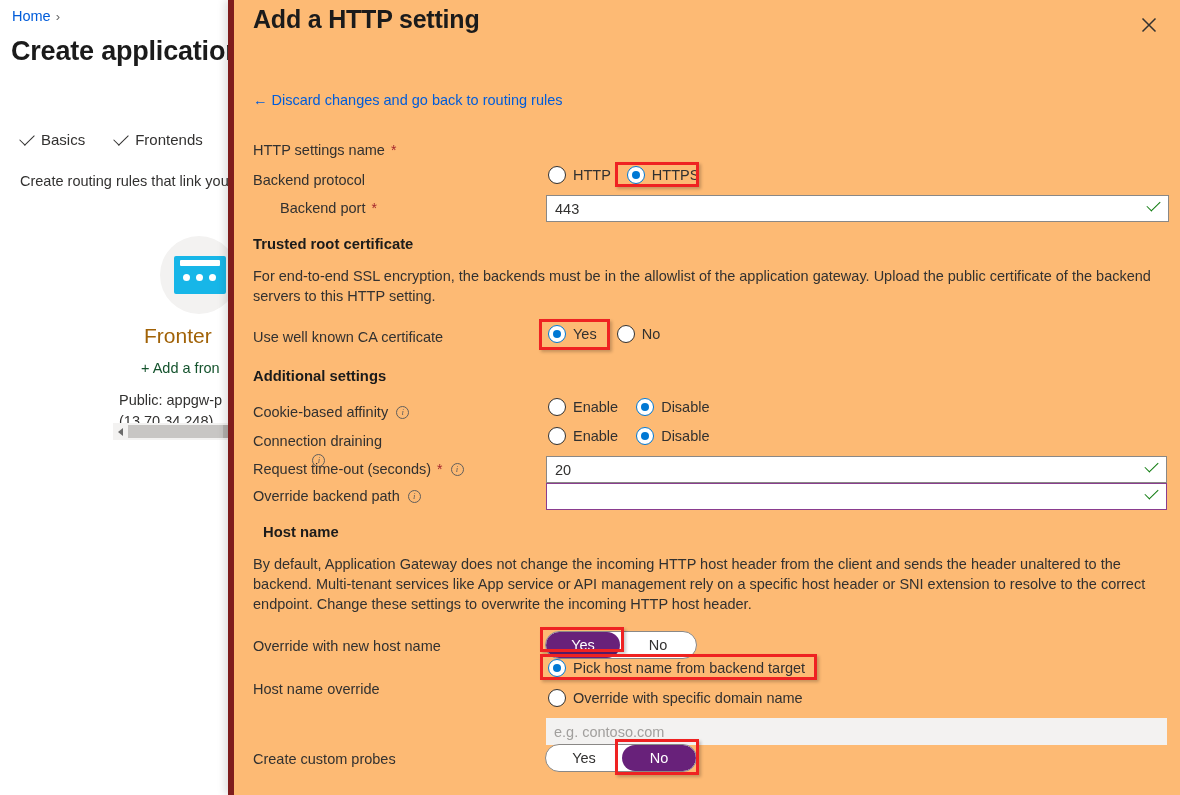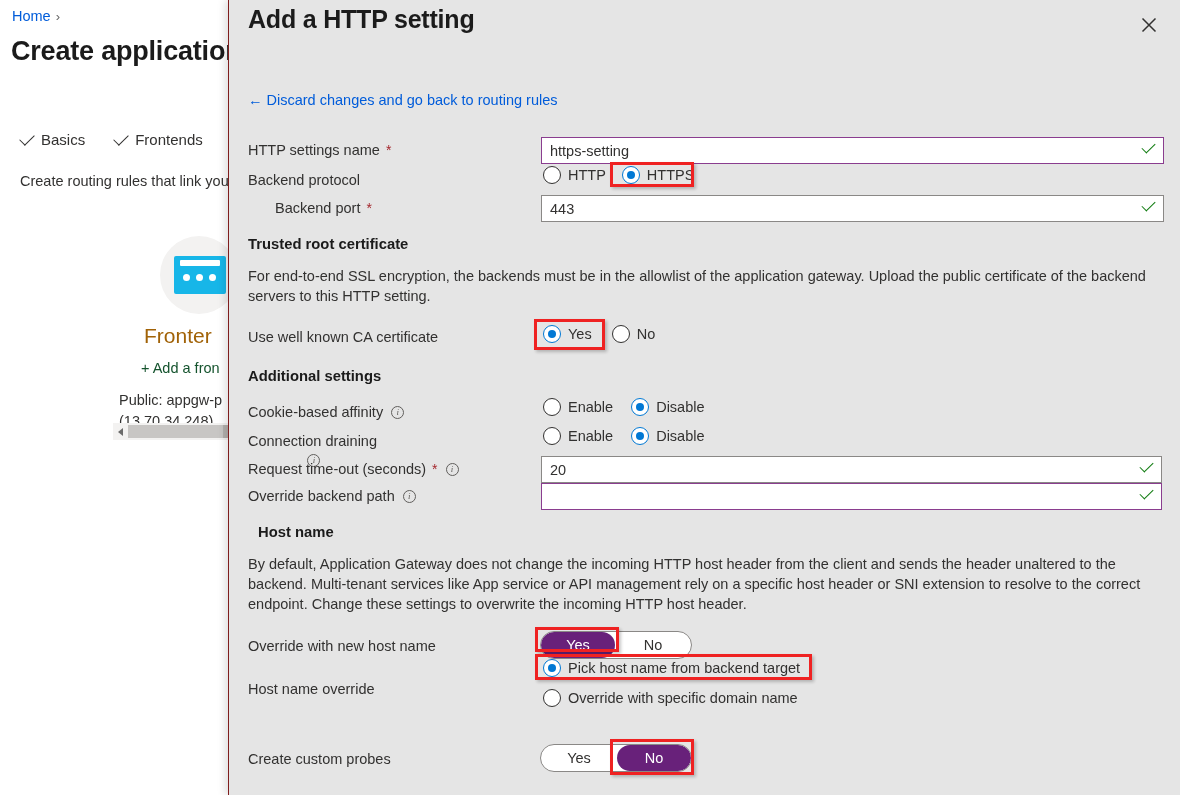--- a/index.html
+++ b/index.html
@@ -75,23 +75,23 @@
   .hscroll .arrow .tri {
     width: 0; height: 0; border-top: 4px solid transparent; border-bottom: 4px solid transparent;
     border-right: 5px solid #6b6b6b;
   }
   .hscroll .thumb { flex: 1; height: 13px; background: #c8c6c4; }
   .hscroll .thumb2 { width: 9px; height: 13px; background: #b3b0ad; }
 
   
   .blade {
     position: absolute; left: 228px; top: 0; width: 952px; height: 795px;
-    background: #e5e5e5;
+    background: #fdba74;
     box-shadow: -3px 0 8px rgba(0,0,0,0.13);
-    border-left: 1px solid #7f1d1d;
+    border-left: 6px solid #7f1d1d;
     overflow: hidden;
   }
   .blade-title {
     position: absolute; left: 19px; top: 5px;
     font-size: 25px; font-weight: 600; color: #1b1b1b; letter-spacing: -0.2px;
   }
   .close-btn {
     position: absolute; right: 16px; top: 10px;
     width: 30px; height: 30px; display: flex; align-items: center; justify-content: center;
     color: #323130; font-size: 18px; cursor: pointer;
@@ -231,24 +231,20 @@
         <path d="M1.5 1.5 L14.5 14.5 M14.5 1.5 L1.5 14.5" stroke="#323130" stroke-width="1.5" fill="none"></path>
       </svg>
     </div>
 
     <div class="discard-link">← Discard changes and go back to routing rules</div>
 
     <div class="lbl" style="left:19px; top:142px;">
       <span>HTTP settings name</span>
         <span class="req">*</span>
     </div>
-    <div class="tinput focused" style="left:312px; top:137px; width:623px;">
-      <span>https-setting</span>
-      <span class="chk"></span>
-    </div>
 
     <div class="lbl" style="left:19px; top:172px;">Backend protocol</div>
     <div class="radio-group" style="left:314px; top:166px; gap:16px;">
       <label class="radio">
         <span class="rdot"></span>
         <span>HTTP</span>
       </label>
       <label class="radio on">
         <span class="rdot"></span>
         <span>HTTPS</span>
@@ -347,20 +343,23 @@
       <span class="rdot"></span>
       <span>Pick host name from backend target</span>
     </label>
     <div class="redbox" style="left:306px; top:654px; width:277px; height:26px;"></div>
 
     <label class="radio" style="position:absolute; left:314px; top:689px;">
       <span class="rdot"></span>
       <span>Override with specific domain name</span>
     </label>
 
+    <div class="tinput disabled" style="left:312px; top:718px; width:621px; border:none;">
+      <span>e.g. contoso.com</span>
+    </div>
 
     <div class="lbl" style="left:19px; top:751px;">Create custom probes</div>
     <div class="pill" style="left:311px; top:744px; width:152px;">
       <div class="seg" style="width:76px;">Yes</div>
       <div class="seg active" style="width:74px;">No</div>
     </div>
     <div class="redbox" style="left:381px; top:739px; width:84px; height:36px;"></div>
 
   </div>
 </div>

